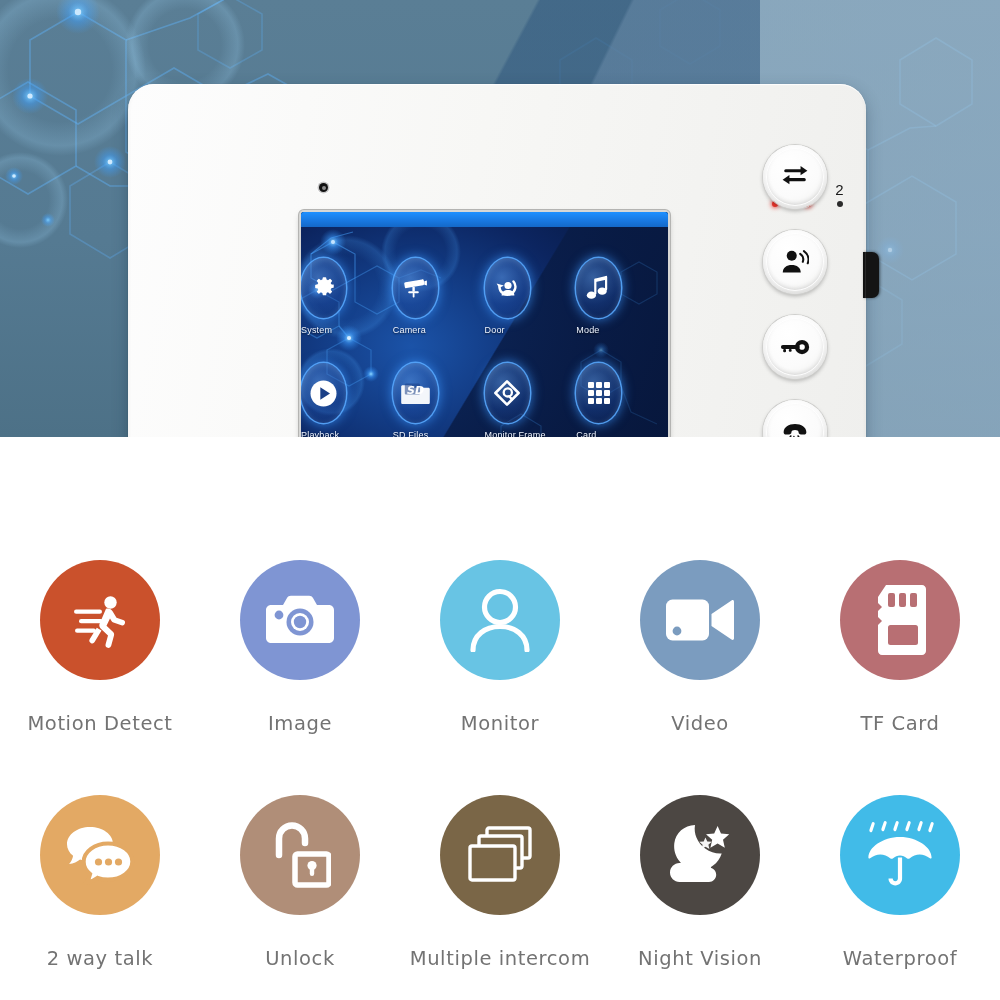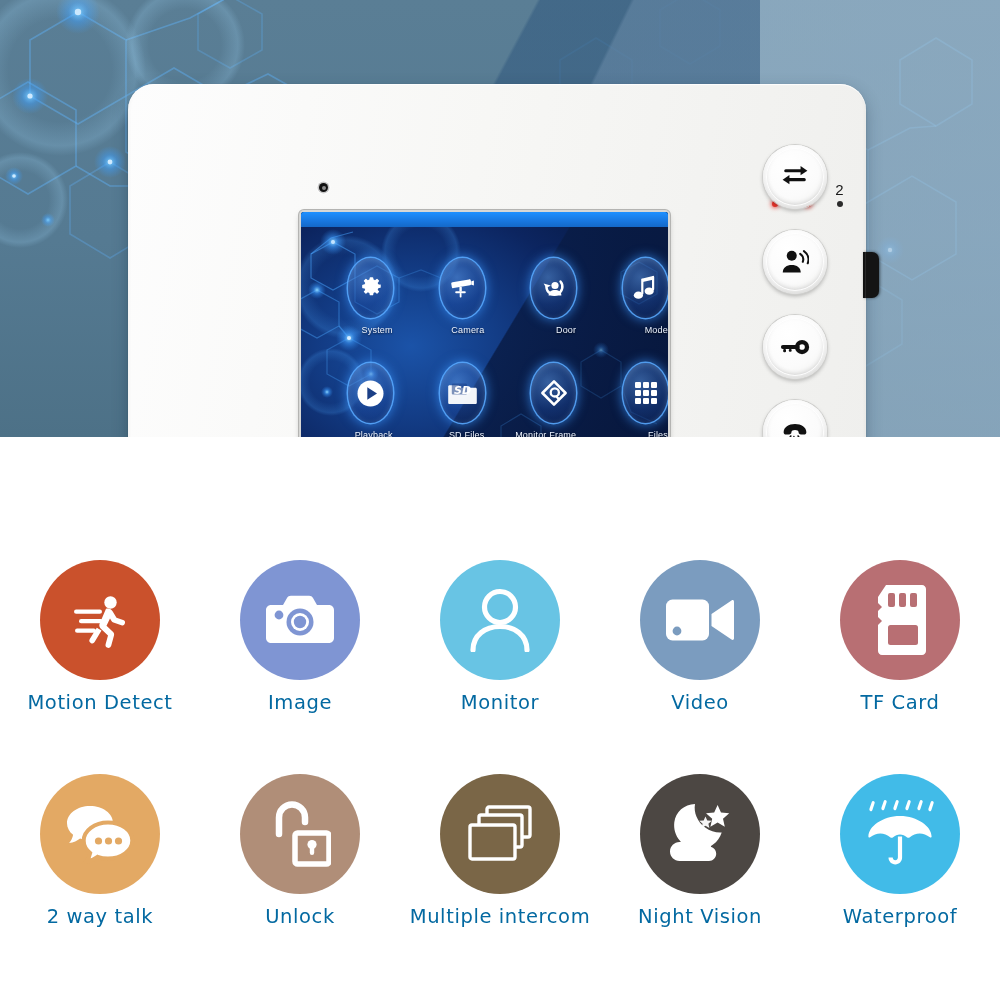--- a/index.html
+++ b/index.html
@@ -74,21 +74,21 @@
     position:absolute; left:0; top:0; width:100%; height:15px;
     background:linear-gradient(180deg,#1e90ff 0%,#1877e0 60%,#1468c8 100%);
   }
   .scr-hex { position:absolute; left:0; top:0; width:100%; height:100%; }
 
   
   #menu{
     position:absolute; left:0; top:46px; width:100%;
     display:grid; grid-template-columns:repeat(4,1fr); row-gap:28px;
   }
-  .mitem{ display:flex; flex-direction:column; align-items:flex-end; }
+  .mitem{ display:flex; flex-direction:column; align-items:flex-start; }
   .mcirc{
     width:45px; height:60px; border-radius:50%;
     background:radial-gradient(circle at 38% 32%, rgba(90,150,230,.55) 0%, rgba(30,75,160,.42) 55%, rgba(14,40,100,.3) 100%);
     box-shadow:0 0 0 1.5px rgba(90,170,255,.85), 0 0 11px 2px rgba(60,150,255,.65),
                inset 0 2px 6px rgba(160,210,255,.30);
     display:flex; align-items:center; justify-content:center;
     position:relative;
   }
   .mcirc svg{ display:block; }
   .mlabel{
@@ -132,21 +132,21 @@
     display:grid; grid-template-columns:repeat(5,1fr);
     row-gap:60px;
   }
   .feat{ display:flex; flex-direction:column; align-items:center; }
   .fcirc{
     width:120px; height:120px; border-radius:50%;
     display:flex; align-items:center; justify-content:center;
   }
   .fcirc svg{ display:block; }
   .flabel{
-    margin-top:11px; color:#0369a1; font-size:19.5px;
+    margin-top:32px; color:#737373; font-size:19.5px;
     font-family:"DejaVu Sans", sans-serif;
     letter-spacing:.6px; white-space:nowrap; font-weight:400;
   }
 </style>
 </head>
 <body>
 
 <div id="hero">
   <svg class="hexsvg" viewBox="0 0 1000 437">
     <defs>
@@ -339,21 +339,21 @@
               <rect x="9" y="1" width="6" height="6" rx="1"></rect>
               <rect x="17" y="1" width="6" height="6" rx="1"></rect>
               <rect x="1" y="9" width="6" height="6" rx="1"></rect>
               <rect x="9" y="9" width="6" height="6" rx="1"></rect>
               <rect x="17" y="9" width="6" height="6" rx="1"></rect>
               <rect x="1" y="17" width="6" height="6" rx="1"></rect>
               <rect x="9" y="17" width="6" height="6" rx="1"></rect>
               <rect x="17" y="17" width="6" height="6" rx="1"></rect>
             </svg>
           </div>
-          <div class="mlabel">Files</div>
+          <div class="mlabel">Card</div>
         </div>
       </div>
 
     </div>
 
     <div id="leds">
       <div class="led-col">
         <span class="led-mark">
           <svg width="13" height="14" viewBox="0 0 14 15" fill="none">
             <path d="M3.5 3.1a5.2 5.2 0 1 0 7 0" stroke="#1a1a1a" stroke-width="1.7" stroke-linecap="round"></path>

